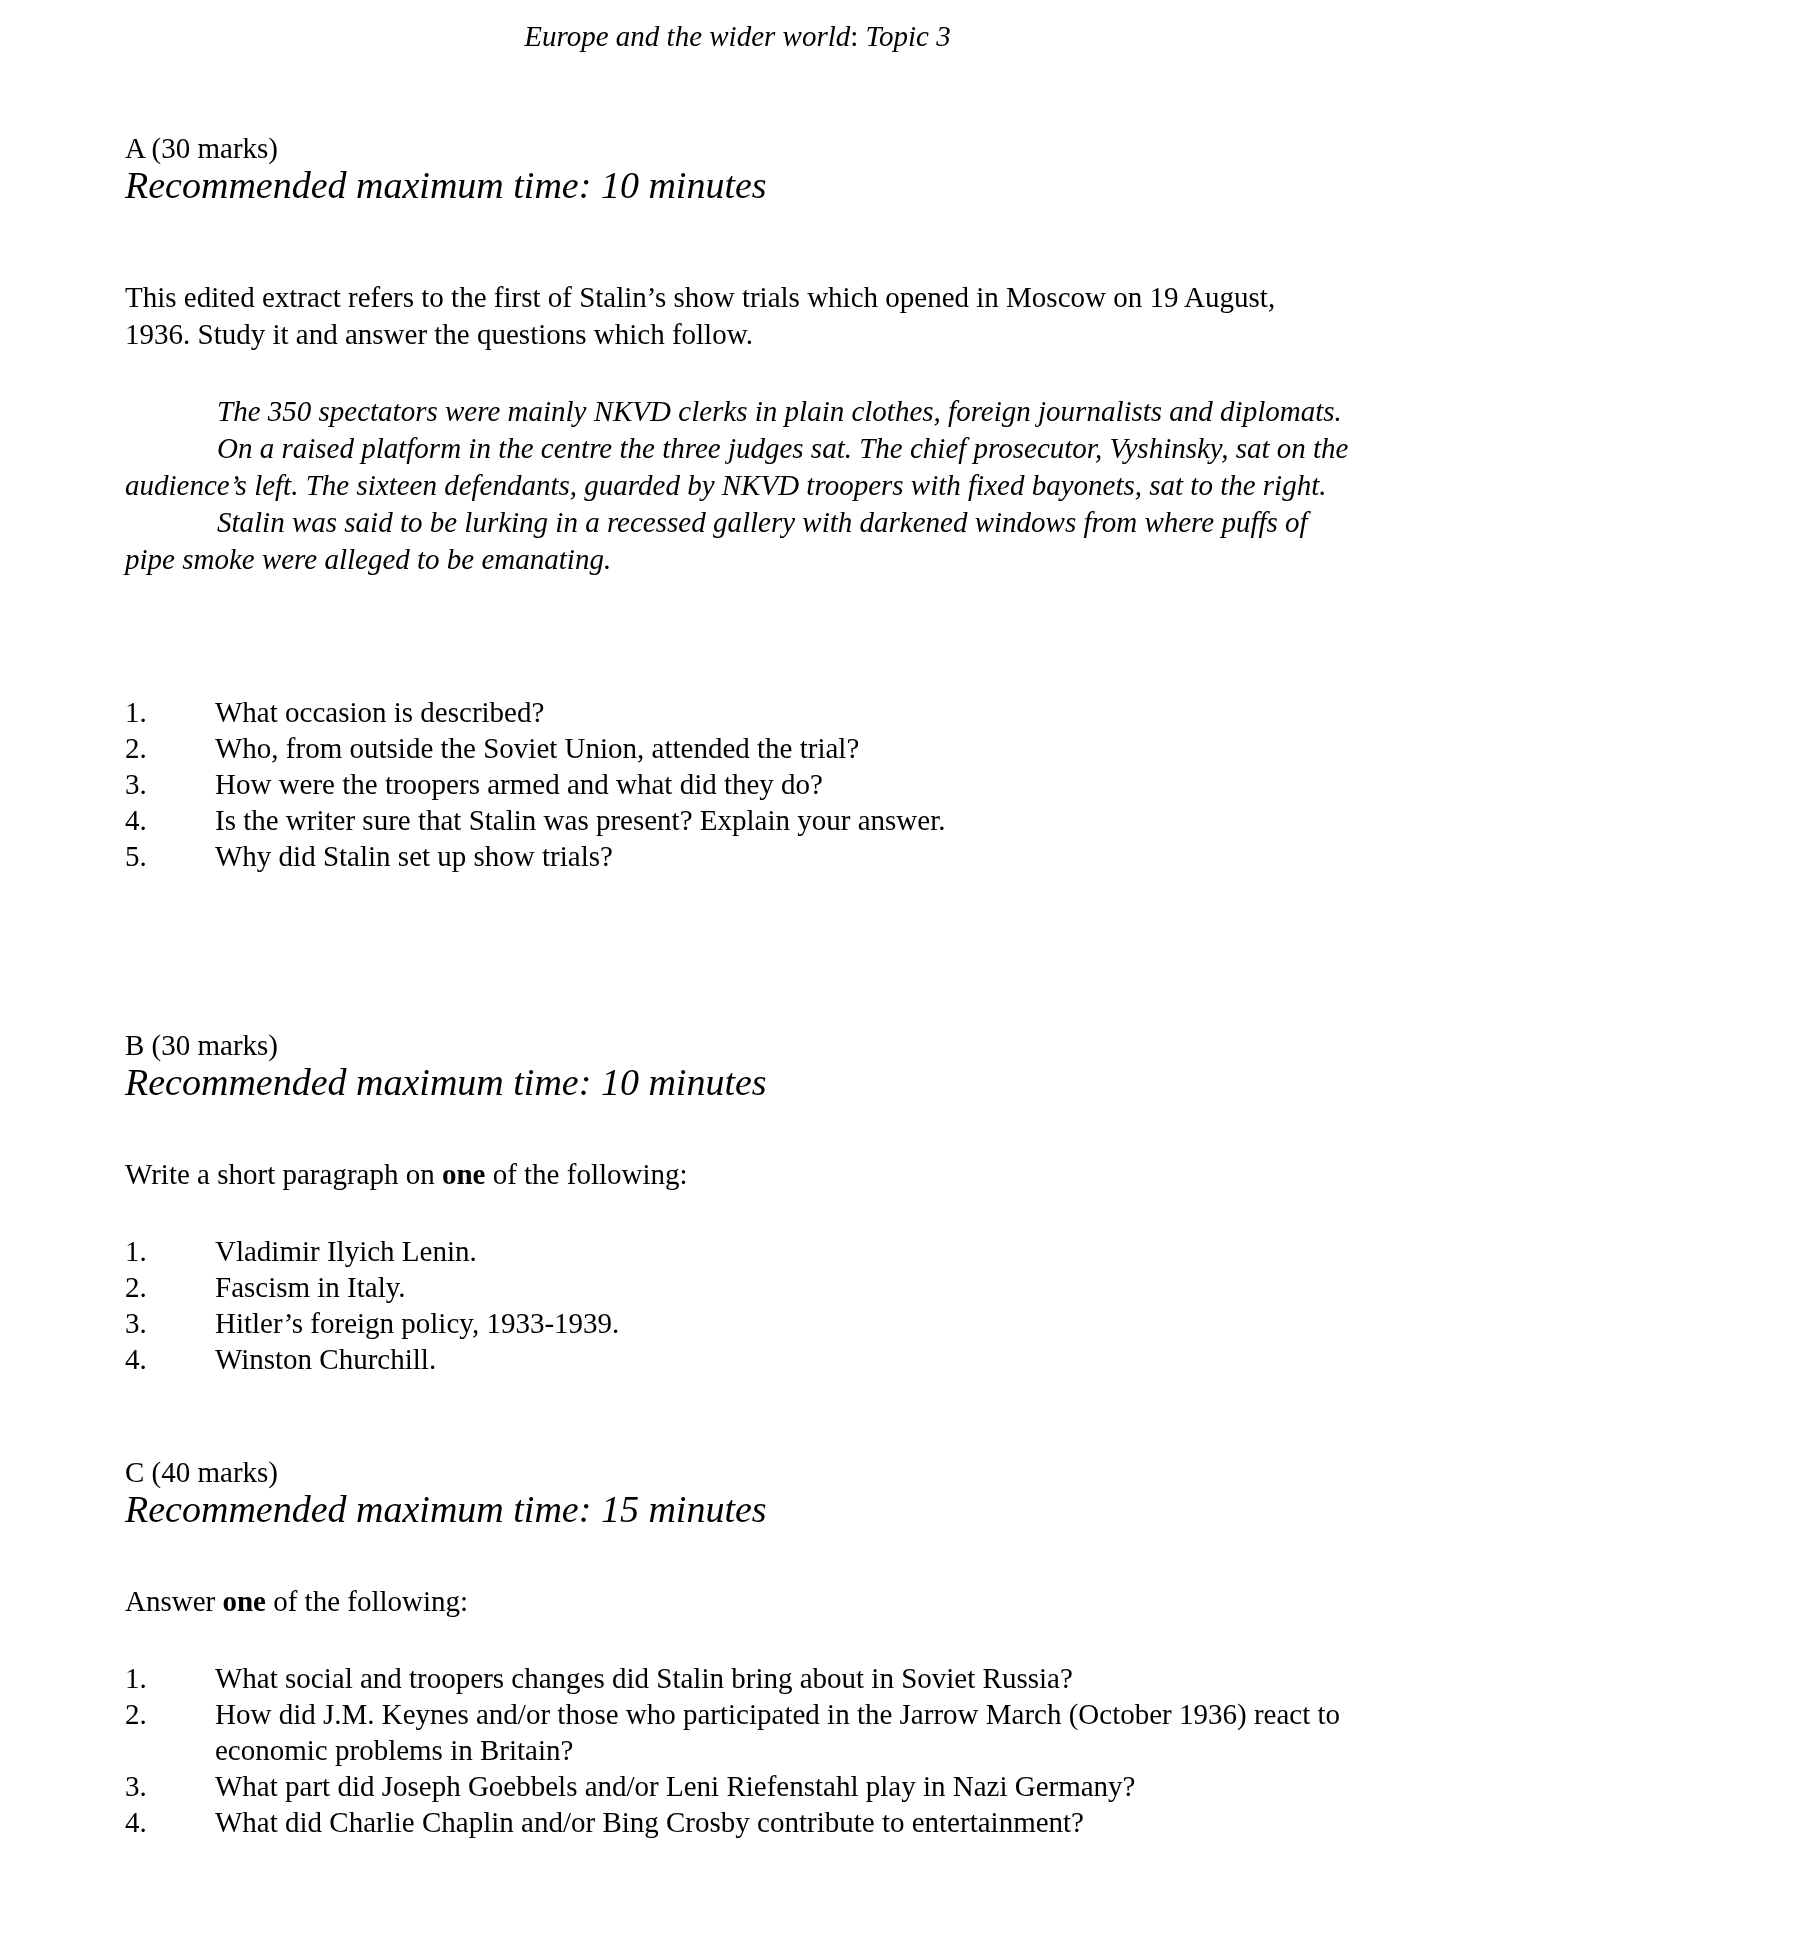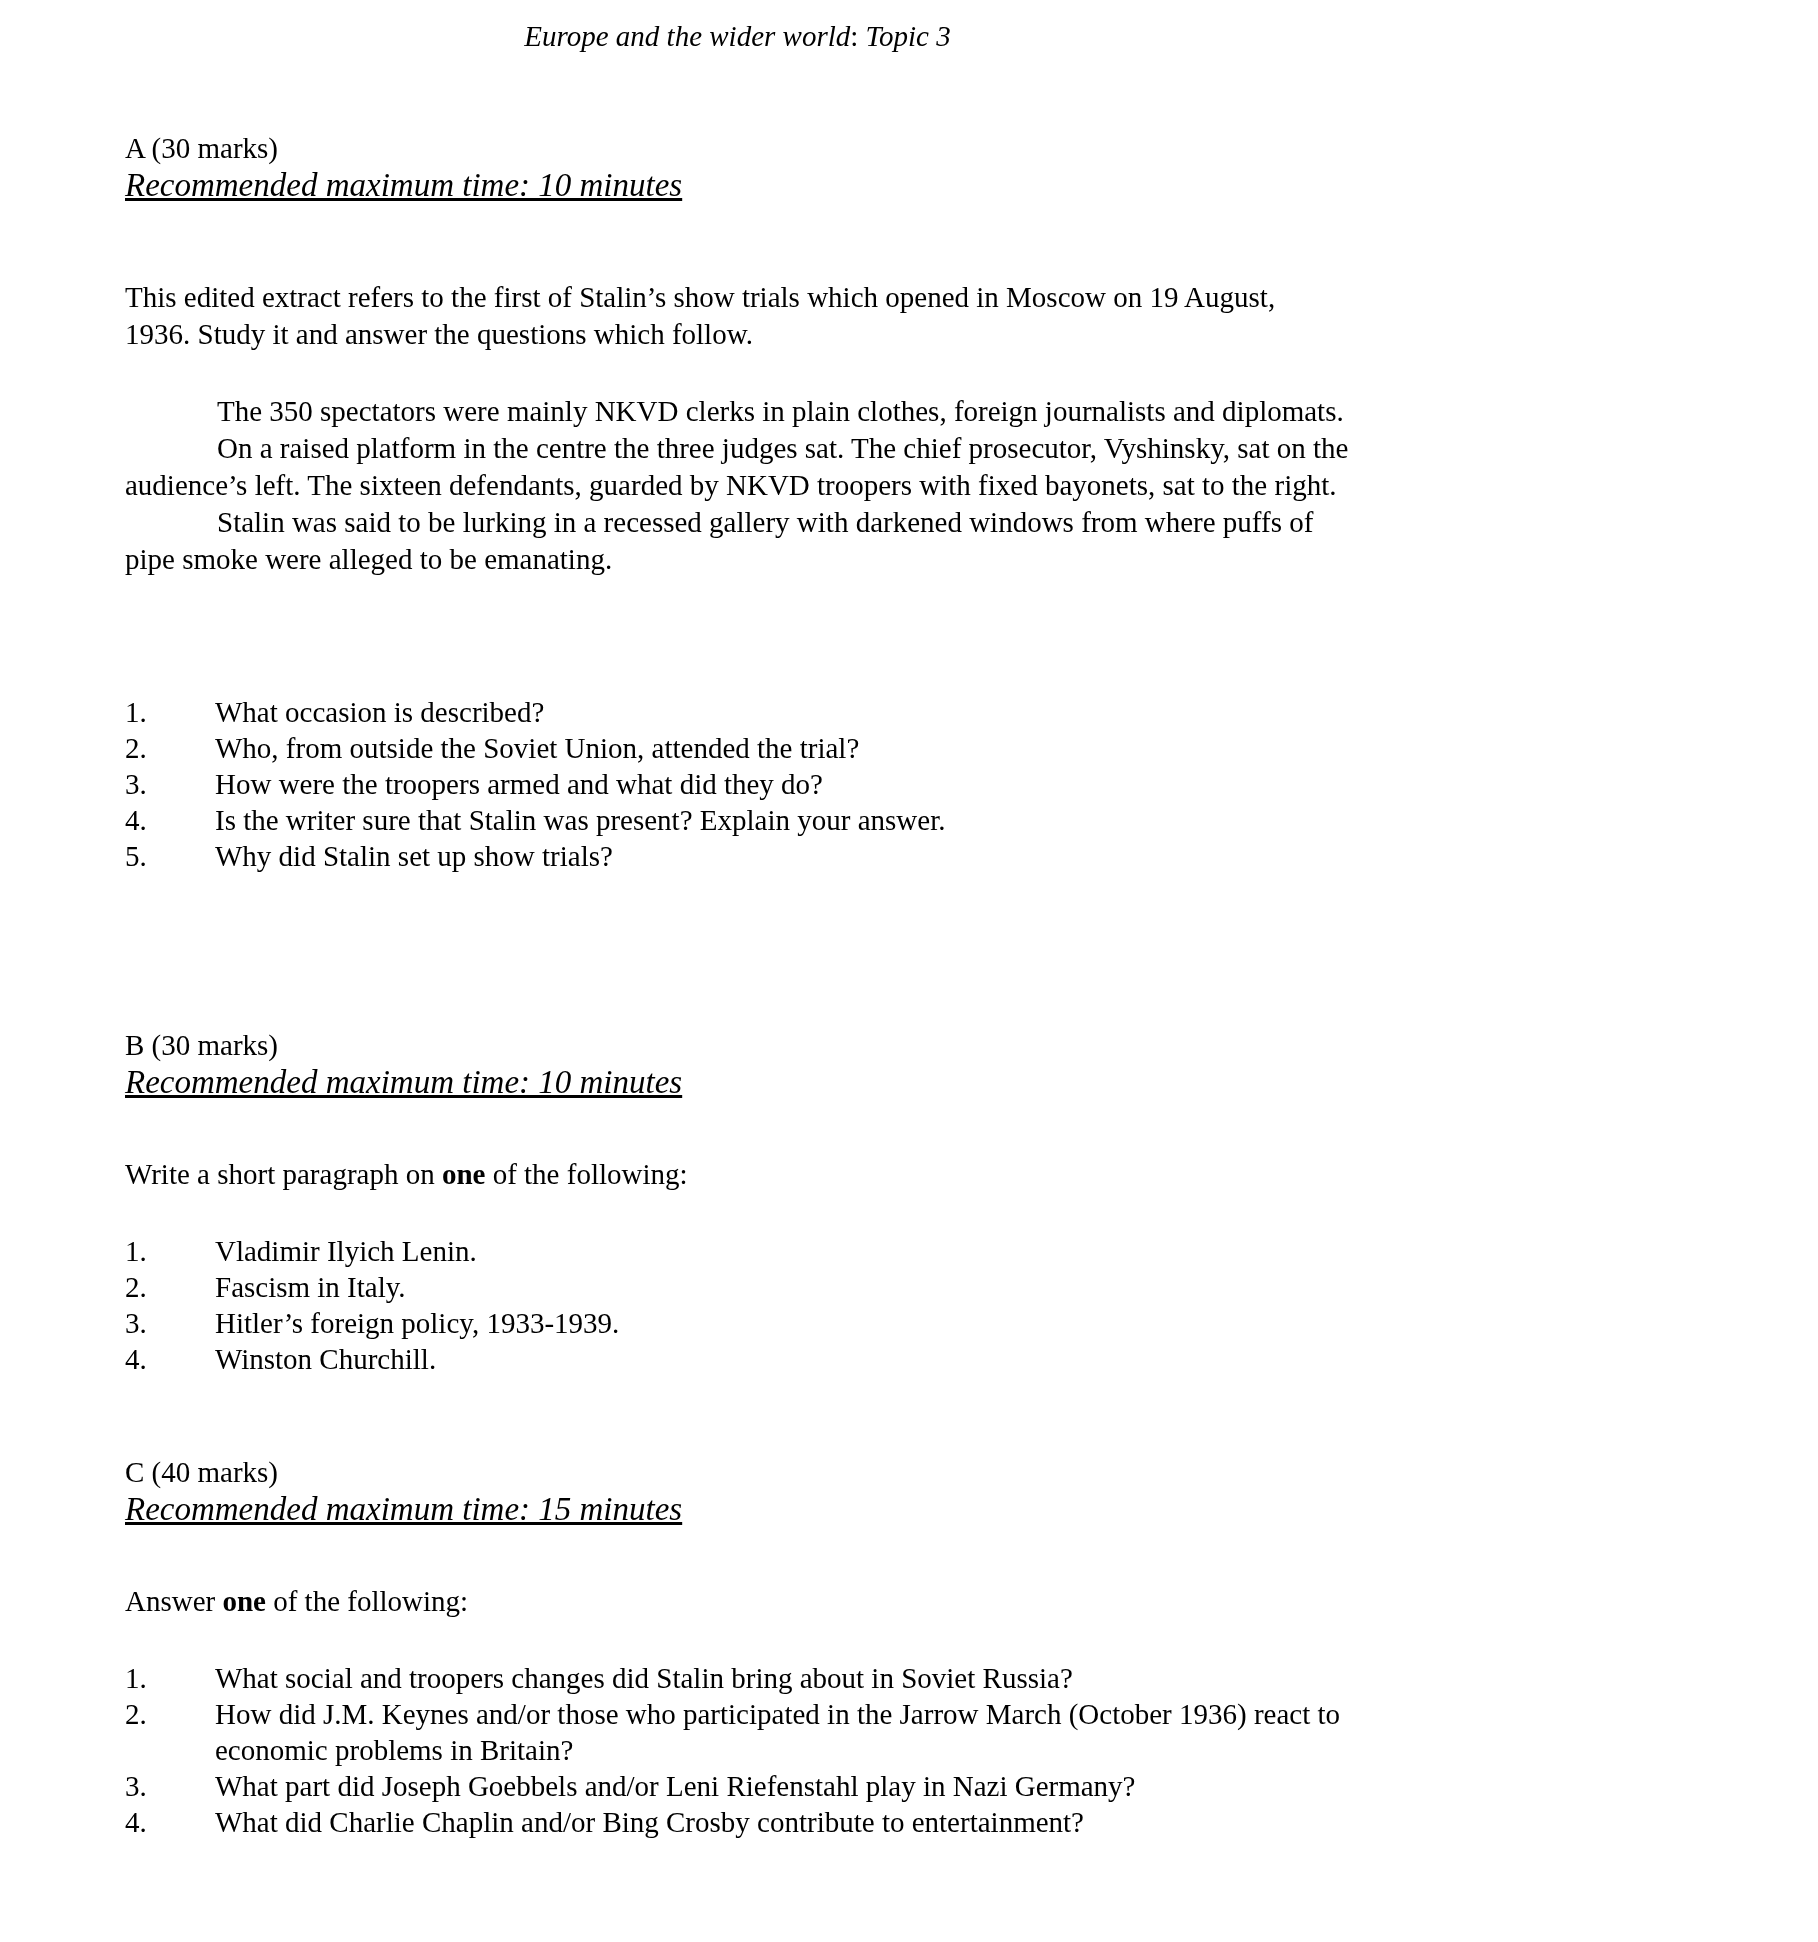--- a/index.html
+++ b/index.html
@@ -55,36 +55,36 @@
   .section-head {
     text-align: left;
     margin: 0;
   }
   .section-marks {
     font-size: 29px;
     line-height: 38px;
     font-style: normal;
   }
   .section-time {
-    font-size: 33px;
+    font-size: 38px;
     line-height: 36px;
     font-style: italic;
-    text-decoration: underline;
   }
 
   .body-para {
     font-size: 29px;
     line-height: 37px;
     margin: 0;
     text-align: left;
   }
 
   .extract {
     font-size: 29px;
     line-height: 37px;
+    font-style: italic;
     margin: 0;
   }
   .extract p {
     margin: 0;
     text-indent: 92px;
   }
 
   ol.qlist {
     list-style: none;
     margin: 0;

